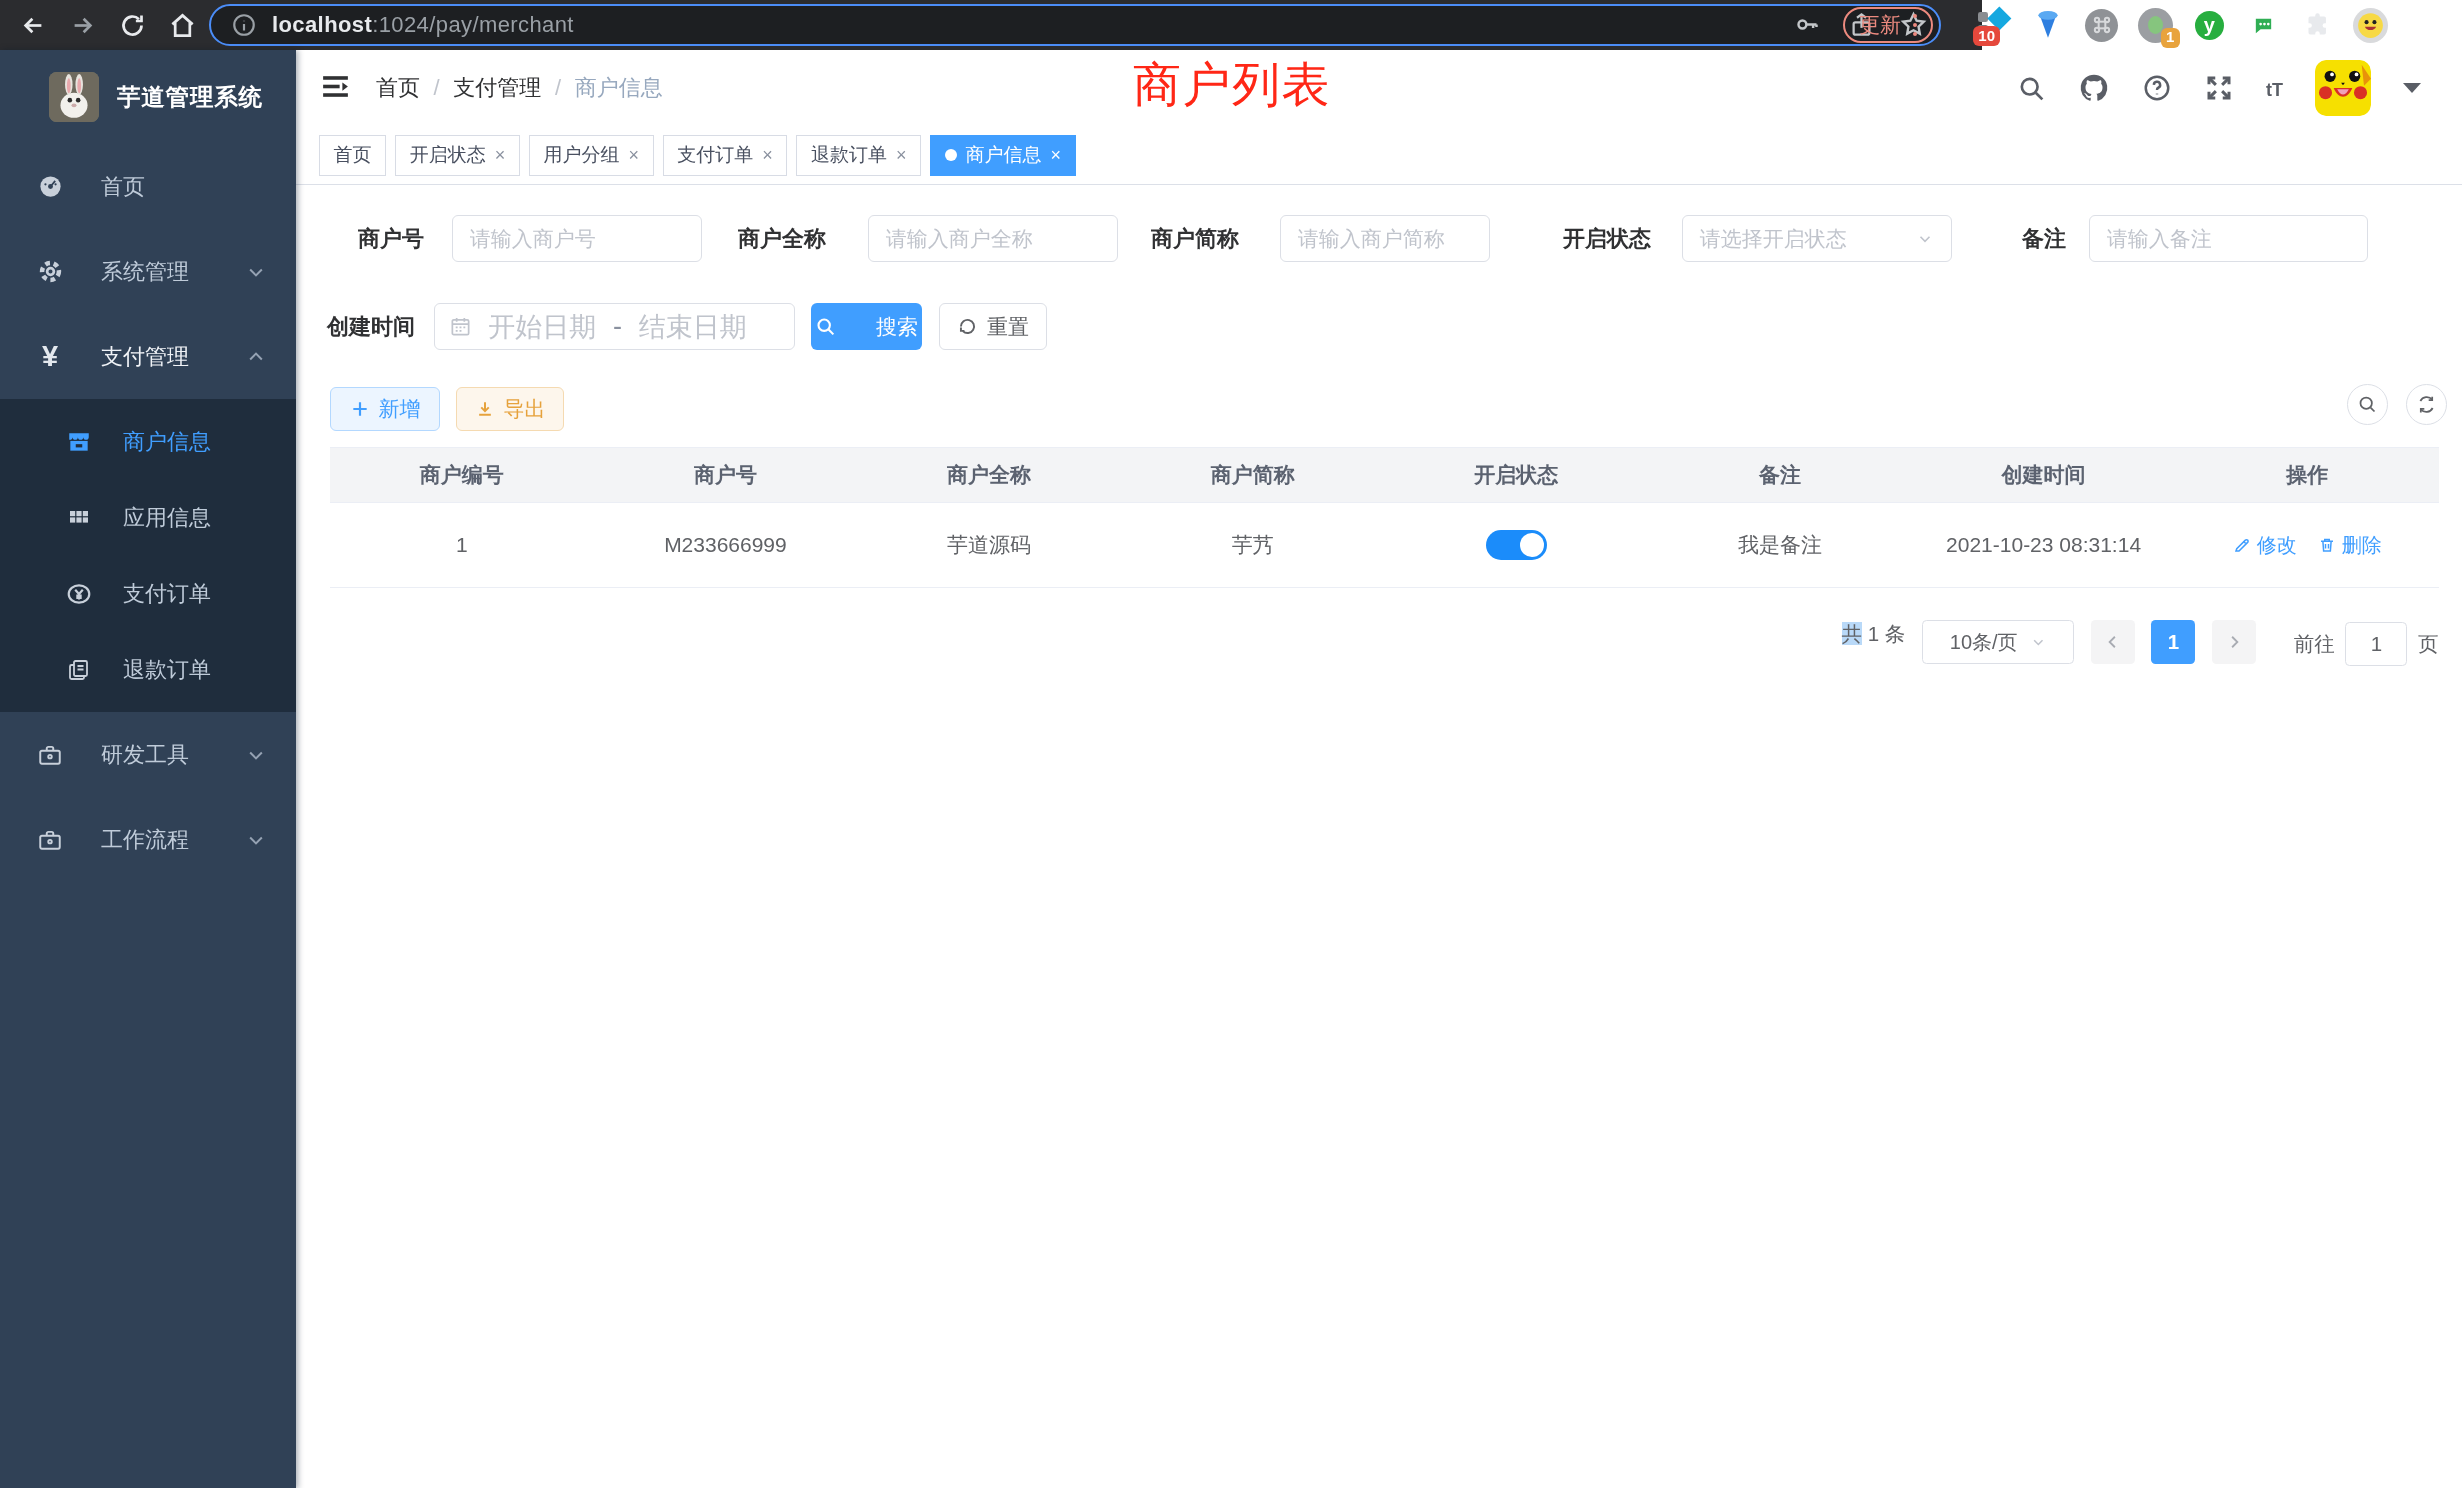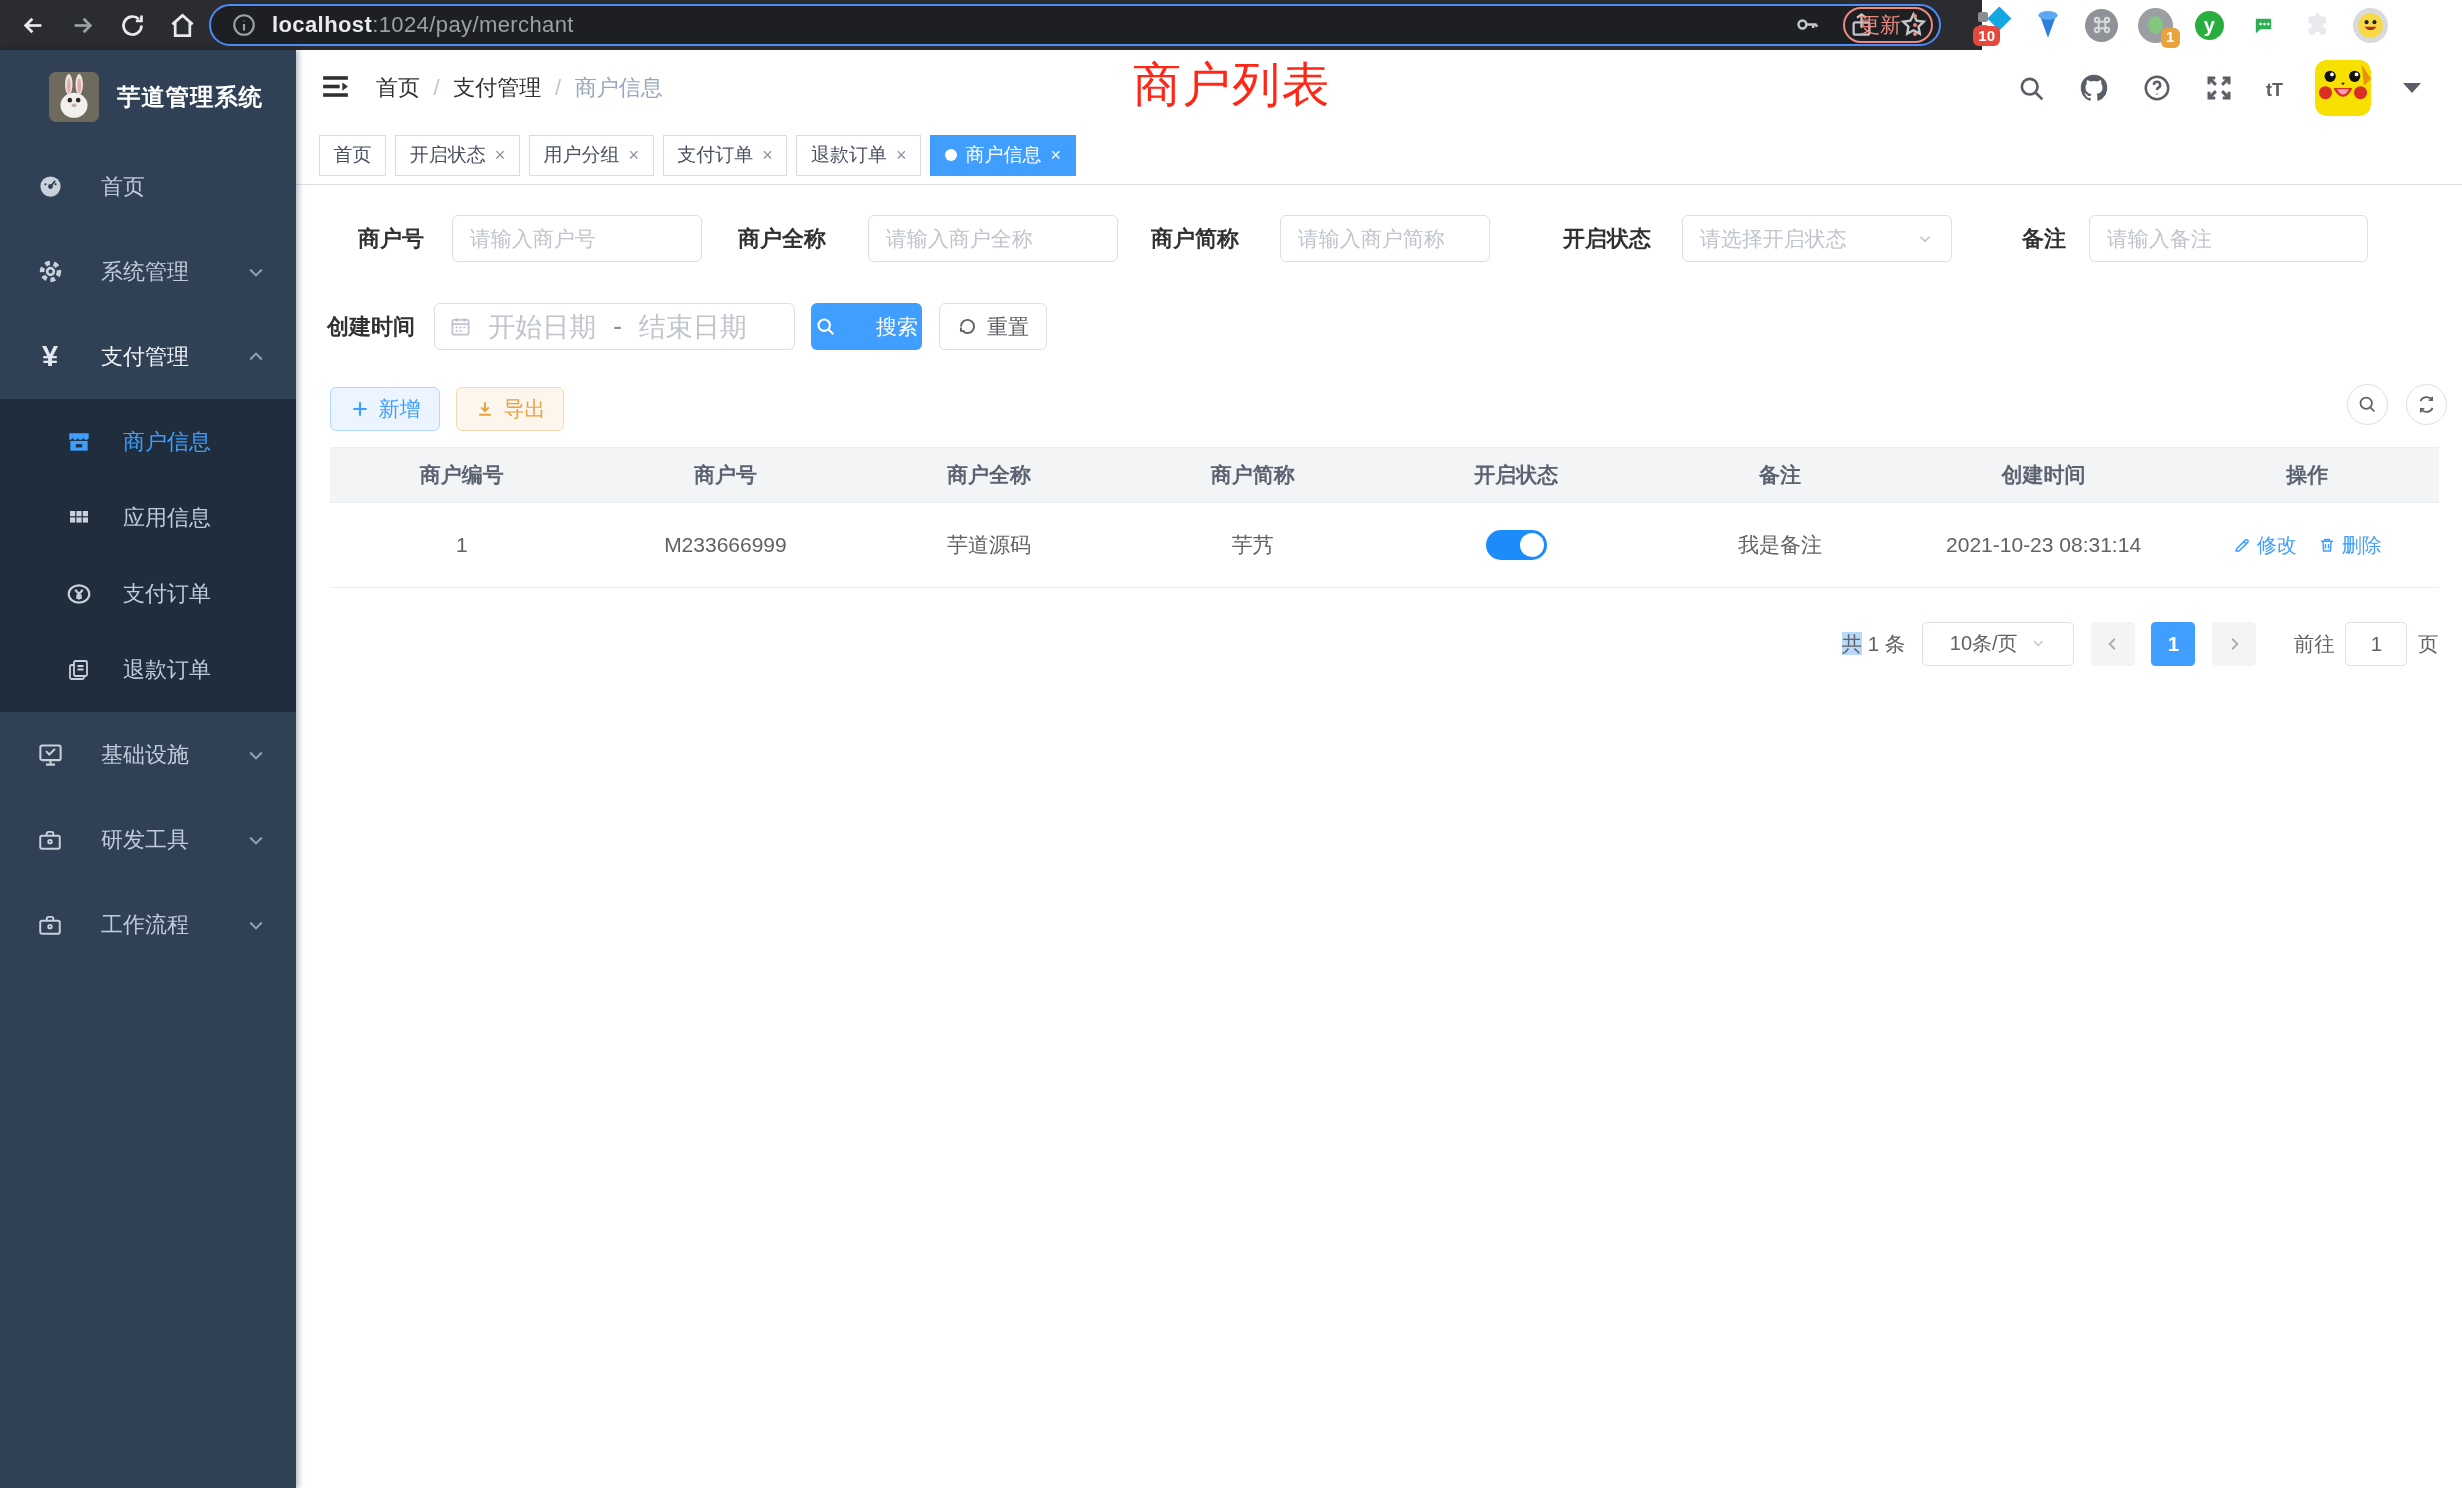--- a/index.html
+++ b/index.html
@@ -81,21 +81,21 @@
 
   #table { position:absolute; left:34px; top:262px; width:2109px; border-top:1.5px solid #ebeef5; }
   #thead { display:flex; height:55px; background:#f3f4f6; align-items:center; border-bottom:1.5px solid #ebeef5; }
   #thead .th { flex:1; text-align:center; font-size:21px; font-weight:700; color:#5b6270; }
   .trow { display:flex; height:85px; align-items:center; background:#fff; border-bottom:1.5px solid #ebeef5; }
   .trow .td { flex:1; text-align:center; font-size:21px; color:#606266; display:flex; align-items:center; justify-content:center; gap:21px; }
   .switch { width:61px; height:30px; border-radius:15px; background:#1b8cfa; position:relative; cursor:pointer; }
   .switch .knob { position:absolute; right:3px; top:3px; width:24px; height:24px; border-radius:50%; background:#fff; }
   .op-link { color:#409eff; font-size:20px; display:inline-flex; align-items:center; gap:6px; cursor:pointer; }
 
-  #pagination { position:absolute; top:435px; right:23.5px; height:47px; display:flex; align-items:center; gap:16.7px;padding-left:32px; }
+  #pagination { position:absolute; top:435px; right:23.5px; height:47px; display:flex; gap:16.7px;padding-left:32px; }
   #total-text { font-size:20.5px; color:#606266; }
   #total-text .hl { background:#b9d9f8; }
   #size-select { width:152px; height:44px; border:1.5px solid #dcdfe6; border-radius:4.5px; display:flex; align-items:center; justify-content:center; gap:12px; color:#606266; font-size:20px; cursor:pointer; }
   .pg-btn { width:44px; height:44px; border-radius:4.5px; background:#f4f4f5; color:#a8abb2; display:flex; align-items:center; justify-content:center; cursor:pointer; }
   .pg-btn.cur { background:#409eff; color:#fff; font-size:20.5px; font-weight:700; }
   #goto-wrap { display:flex; align-items:center; gap:10.6px; font-size:20.5px; color:#606266; margin-left:21px; }
   #goto-input { width:62px; height:44px; border:1.5px solid #dcdfe6; border-radius:4.5px; text-align:center; font-size:20.5px; color:#606266; outline:none; }
 </style>
 </head>
 <body>
@@ -320,35 +320,20 @@
         <svg width="24" height="24" viewBox="0 0 24 24" fill="none" stroke="currentColor" stroke-width="1.8">
             <rect x="7" y="3" width="13" height="15" rx="1.5"></rect>
             <path d="M7 7H4.5A1.5 1.5 0 0 0 3 8.5v11A1.5 1.5 0 0 0 4.5 21h11a1.5 1.5 0 0 0 1.5-1.5V18"></path>
             <path d="M10.5 8h6M10.5 11.5h6"></path>
           </svg>
       </span>
       <span class="mi-label">退款订单</span>
     </div>
   </div>
 
-  <div class="menu-item">
-    <span class="mi-ico">
-      <svg width="27" height="27" viewBox="0 0 24 24" fill="none" stroke="currentColor" stroke-width="1.8">
-          <rect x="3" y="4" width="18" height="13" rx="1.5"></rect>
-          <path d="M8 9l3 3 5-5"></path>
-          <path d="M12 17v3M8 21h8"></path>
-        </svg>
-    </span>
-    <span class="mi-label">基础设施</span>
-    <span class="mi-chev">
-      <svg width="20" height="20" viewBox="0 0 24 24" fill="none" stroke="currentColor" stroke-width="2.4">
-          <path d="M5 9l7 7 7-7"></path>
-        </svg>
-    </span>
-  </div>
   <div class="menu-item">
     <span class="mi-ico">
       <svg width="26" height="26" viewBox="0 0 24 24" fill="none" stroke="currentColor" stroke-width="1.8">
           <rect x="3" y="8" width="18" height="12" rx="1.5"></rect>
           <path d="M9 8V6a1.5 1.5 0 0 1 1.5-1.5h3A1.5 1.5 0 0 1 15 6v2"></path>
           <circle cx="12" cy="13.5" r="1.6"></circle>
         </svg>
     </span>
     <span class="mi-label">研发工具</span>
     <span class="mi-chev">

